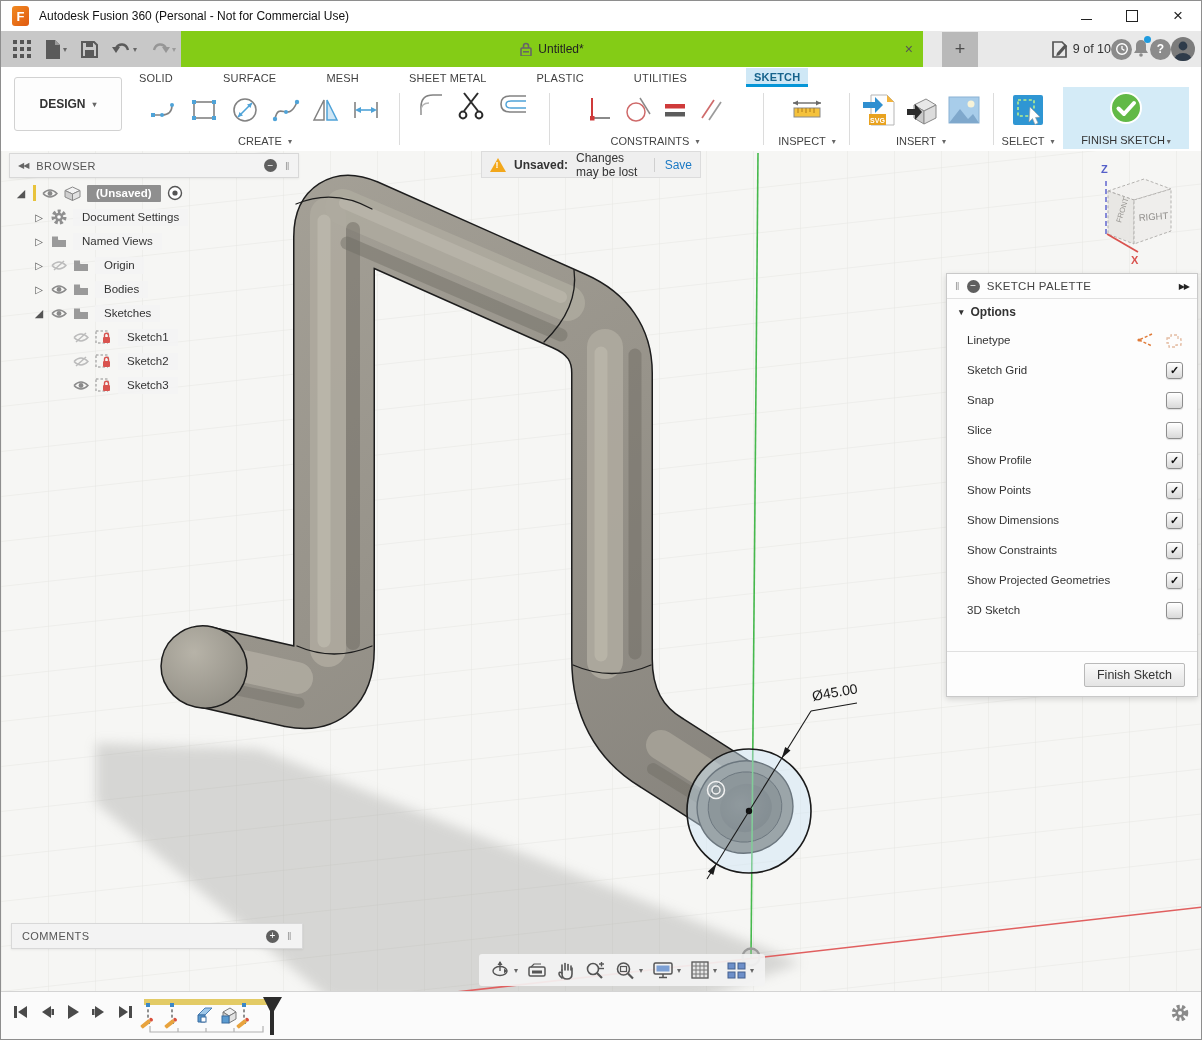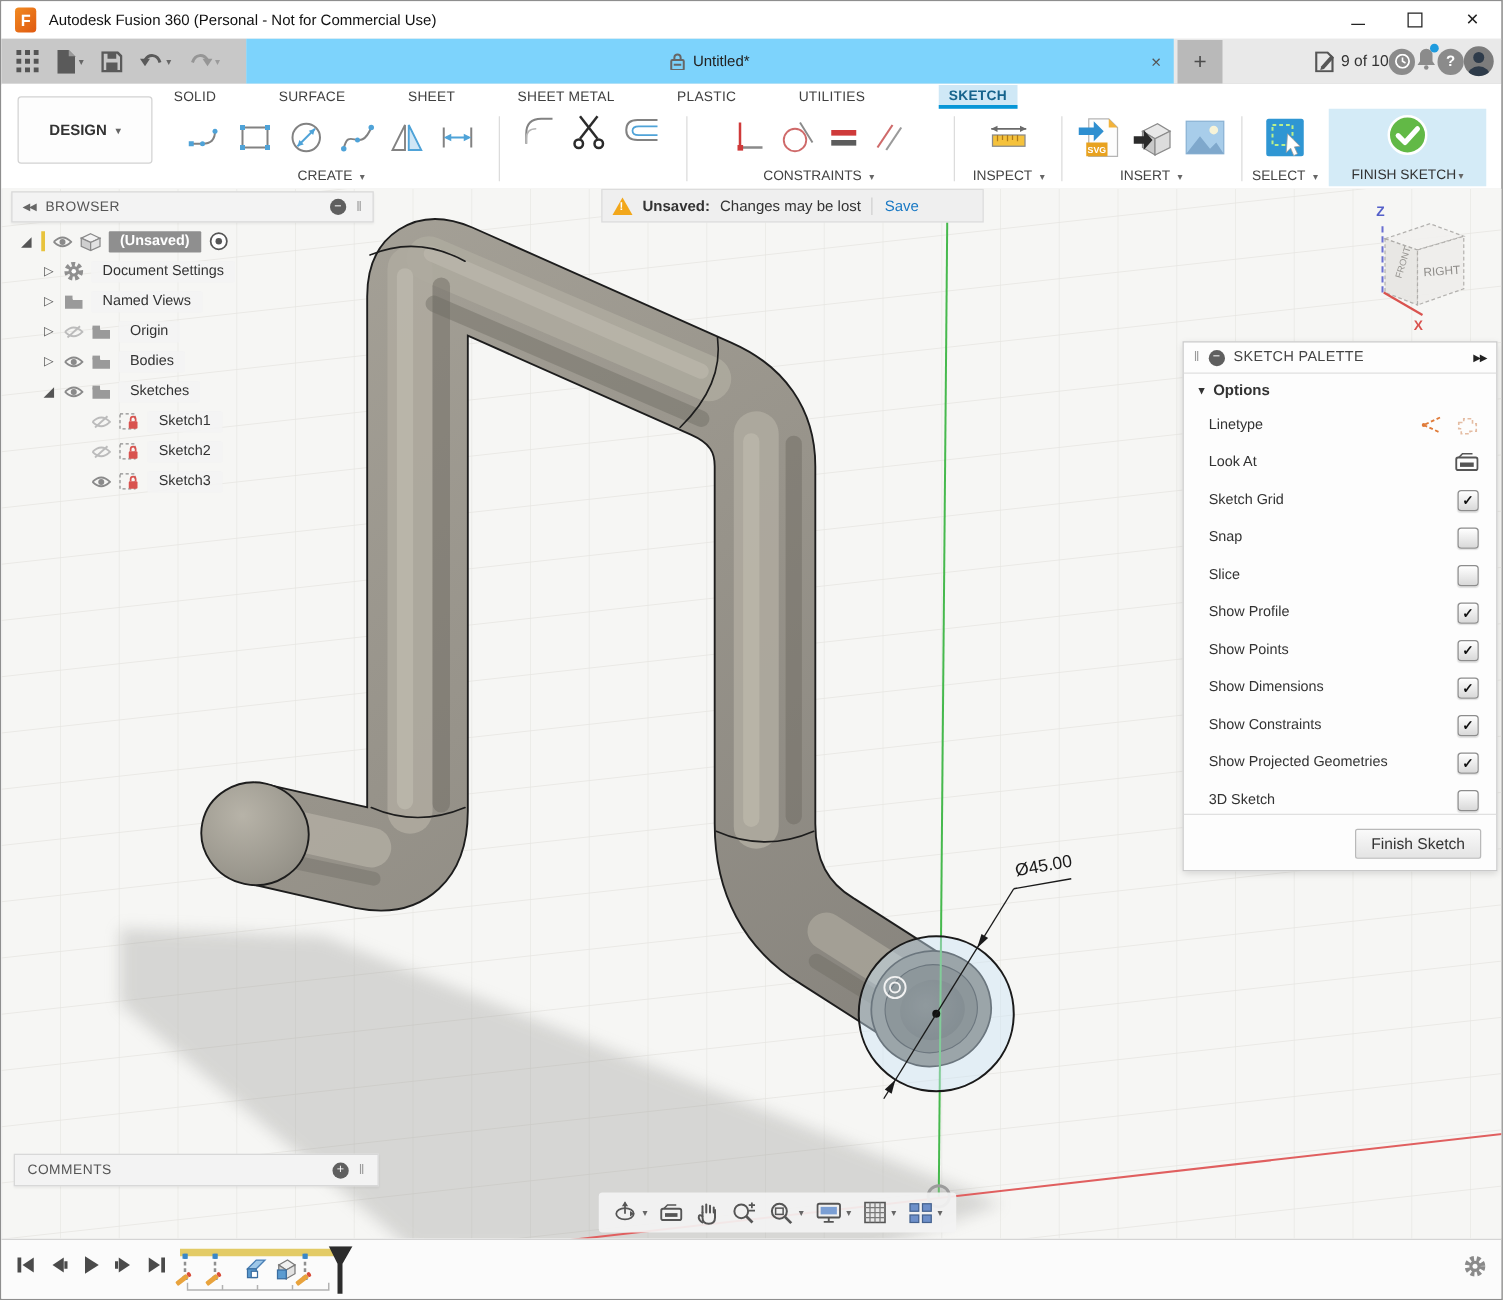--- a/index.html
+++ b/index.html
@@ -10,42 +10,42 @@
   .titlebar{position:absolute;left:0;top:0;width:100%;height:30px;background:#fff;border-bottom:1px solid #e3e3e3;display:flex;align-items:center;}
   .applogo{width:17px;height:20px;margin-left:11px;border-radius:3px;background:linear-gradient(135deg,#f18a21,#e05910);color:#fff;font-weight:bold;font-size:13px;display:flex;align-items:center;justify-content:center;}
   .titletext{margin-left:10px;font-size:12px;color:#111;}
   .winctl{position:absolute;right:0;top:0;height:30px;display:flex;}
   .winbtn{width:46px;height:30px;display:flex;align-items:center;justify-content:center;color:#222;font-size:13px;}
   .glyph-min{width:11px;border-bottom:1.5px solid #222;height:1px;margin-top:6px;}
   .glyph-max{width:10px;height:10px;border:1.3px solid #222;}
   
   .appbar{position:absolute;left:0;top:30px;width:100%;height:36px;background:#e9e9e9;border-bottom:1px solid #bdbdbd;}
   .appbar .lefticons{position:absolute;left:0;top:0;width:196px;height:36px;background:#c8c8c8;display:flex;align-items:center;gap:14px;padding-left:12px;box-sizing:border-box;}
-  .doctab{position:absolute;left:196px;top:0;width:742px;height:36px;background:#7dd3fc;display:flex;align-items:center;justify-content:center;font-size:12px;color:#222;}
+  .doctab{position:absolute;left:180px;top:0;width:742px;height:36px;background:#84cc16;display:flex;align-items:center;justify-content:center;font-size:12px;color:#222;}
   .doctab .x{position:absolute;right:10px;color:#555;font-size:14px;}
   .plusbtn{position:absolute;left:941px;top:1px;width:36px;height:35px;background:#b9b9b9;display:flex;align-items:center;justify-content:center;font-size:18px;color:#4c4c4c;}
   .rightstrip{position:absolute;right:6px;top:0;height:36px;display:flex;align-items:center;}
   .badge{display:flex;align-items:center;gap:4px;font-size:12.5px;color:#333;}
   .roundicon{width:21px;height:21px;border-radius:50%;background:#8b8b8b;color:#fff;display:flex;align-items:center;justify-content:center;font-size:12px;font-weight:bold;position:relative;}
   .caret{font-size:8px;color:#666;margin-left:2px;}
   
   .ribbon{position:absolute;left:0;top:66px;width:100%;height:84px;background:#fff;border-bottom:1px solid #d7d7d7;}
   .rtabs{position:absolute;left:130px;top:0;height:21px;display:flex;gap:34px;align-items:center;}
   .rtab{font-size:11px;color:#3f3f3f;padding:3px 8px 2px 8px;letter-spacing:.2px;}
   .rtab.active{background:#cfe8f6;color:#16638c;border-bottom:3px solid #0696d7;padding-bottom:1px;font-weight:bold;margin-left:17px;}
   .designbtn{position:absolute;left:13px;top:10px;width:106px;height:52px;border:1px solid #d2d2d2;border-radius:3px;background:#fdfdfd;display:flex;align-items:center;justify-content:center;font-size:12px;font-weight:bold;color:#333;gap:5px;}
   .rgroup{position:absolute;top:22px;height:60px;display:flex;flex-direction:column;align-items:center;justify-content:space-between;box-sizing:border-box;padding-bottom:2px;}
   .rgroup .icons{display:flex;align-items:center;gap:8px;height:42px;}
   .rgroup .glabel{font-size:11px;color:#444;display:flex;gap:4px;align-items:center;}
   .gdiv{position:absolute;top:26px;height:52px;width:1px;background:#dcdcdc;}
   .finishwrap{position:absolute;left:1062px;top:20px;width:126px;height:62px;background:#d4ebf7;display:flex;flex-direction:column;align-items:center;justify-content:space-between;padding:4px 0 3px 0;box-sizing:border-box;}
   
   .viewport{position:absolute;left:0;top:150px;width:1202px;height:840px;overflow:hidden;background:#f6f6f4;}
   
-  .warnbar{position:absolute;left:480px;top:0px;width:306px;height:27px;background:#efefef;border:1px solid #dcdcdc;display:flex;align-items:center;font-size:12px;color:#333;gap:8px;padding:0 8px;box-sizing:border-box;}
+  .warnbar{position:absolute;left:480px;top:0px;width:220px;height:27px;background:#efefef;border:1px solid #dcdcdc;display:flex;align-items:center;font-size:12px;color:#333;gap:8px;padding:0 8px;box-sizing:border-box;}
   .warntri{width:0;height:0;border-left:8px solid transparent;border-right:8px solid transparent;border-bottom:14px solid #f2a71b;position:relative;}
   .warntri:after{content:"!";position:absolute;left:-2.5px;top:2px;color:#fff;font-size:9px;font-weight:bold;}
   .savelink{color:#1a79c4;border-left:1px solid #cfcfcf;padding-left:10px;}
   
   .fbar{background:#f3f3f3;border:1px solid #d8d8d8;display:flex;align-items:center;font-size:11px;color:#555;letter-spacing:.4px;box-shadow:0 1px 2px rgba(0,0,0,.06);}
   .circbtn{width:13px;height:13px;border-radius:50%;background:#5f5f5f;color:#fff;display:flex;align-items:center;justify-content:center;font-size:10px;line-height:10px;}
   
   .tree{position:absolute;left:14px;top:30px;font-size:11.5px;color:#333;}
   .trow{display:flex;align-items:center;height:24px;gap:6px;}
   .chip{background:rgba(243,243,243,.92);padding:2.5px 9px;border-radius:1px;}
@@ -172,21 +172,21 @@
             <path d="M3 24 a9 8 0 0 1 18 0 z" fill="#2e3b4a"></path>
           </svg>
         </span>
     </div>
   </div>
 
   <div class="ribbon">
     <div class="rtabs">
       <span class="rtab">SOLID</span>
       <span class="rtab">SURFACE</span>
-      <span class="rtab">SHEET</span>
+      <span class="rtab">MESH</span>
       <span class="rtab">SHEET METAL</span>
       <span class="rtab">PLASTIC</span>
       <span class="rtab">UTILITIES</span>
       <span class="rtab active">SKETCH</span>
     </div>
     <div class="designbtn">
       <span>DESIGN</span>
         <span class="caret">▾</span>
     </div>
 
@@ -610,28 +610,20 @@
                 <line x1="4" y1="8" x2="17" y2="14"></line>
               </g>
               <circle cx="4" cy="8" r="1.6" fill="#e07b39"></circle>
             </svg>
           <svg width="18" height="15" opacity=".55">
               <path d="M2 5 h4 v-3 h7 v4 h3 v6 h-5 v2 h-7 v-4 h-2 z" fill="none" stroke="#d0885a" stroke-width="1.3" stroke-dasharray="3 2"></path>
             </svg>
         </span>
       </div>
       <div class="palrow">
-        <span>Look At</span>
-        <svg width="19" height="16">
-            <rect x="1" y="4" width="17" height="10" rx="1.5" fill="none" stroke="#555" stroke-width="1.5"></rect>
-            <rect x="4" y="8" width="11" height="3.5" fill="#555"></rect>
-            <path d="M3 4 l3 -3 h8" fill="none" stroke="#555" stroke-width="1.3"></path>
-          </svg>
-      </div>
-      <div class="palrow">
           <span>Sketch Grid</span>
           <span class="cb">✓</span>
         </div>
       <div class="palrow">
           <span>Snap</span>
           <span class="cb"></span>
         </div>
       <div class="palrow">
           <span>Slice</span>
           <span class="cb"></span>

